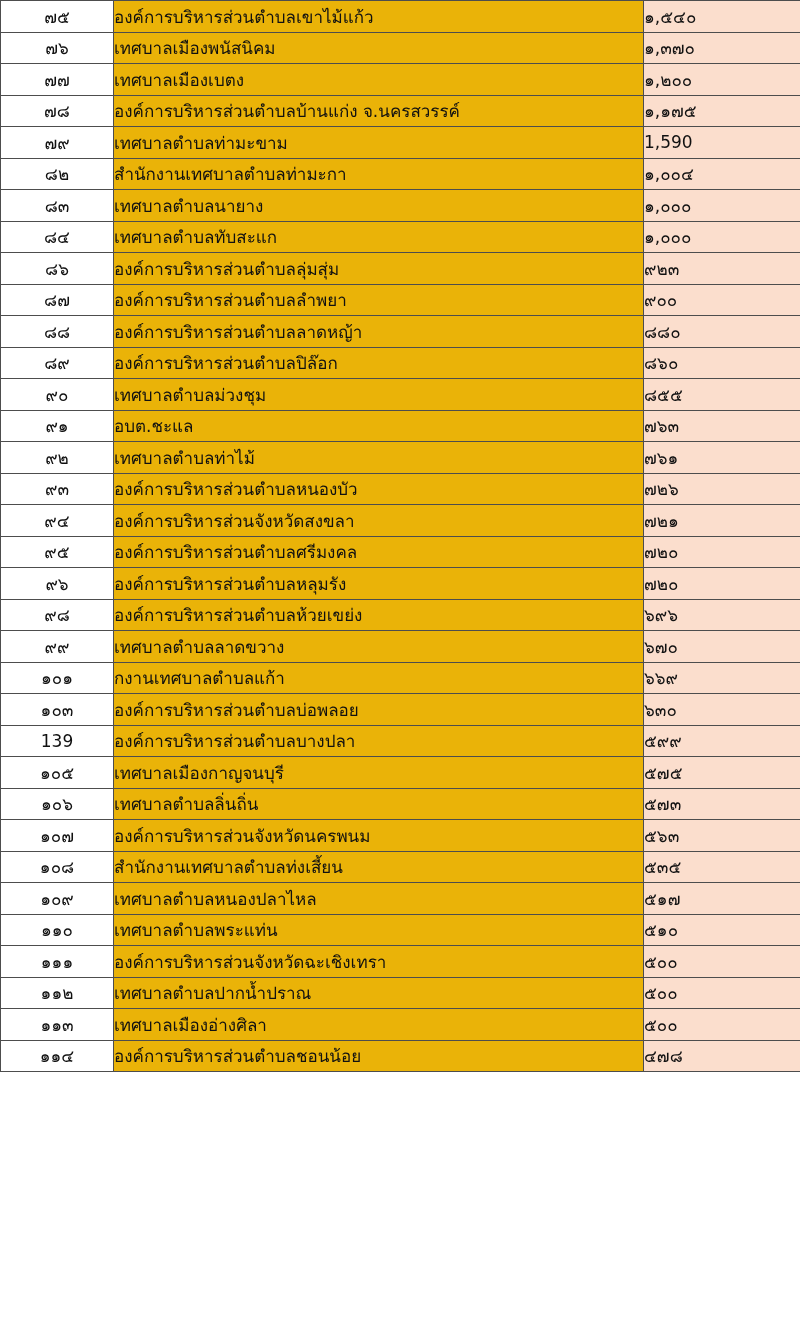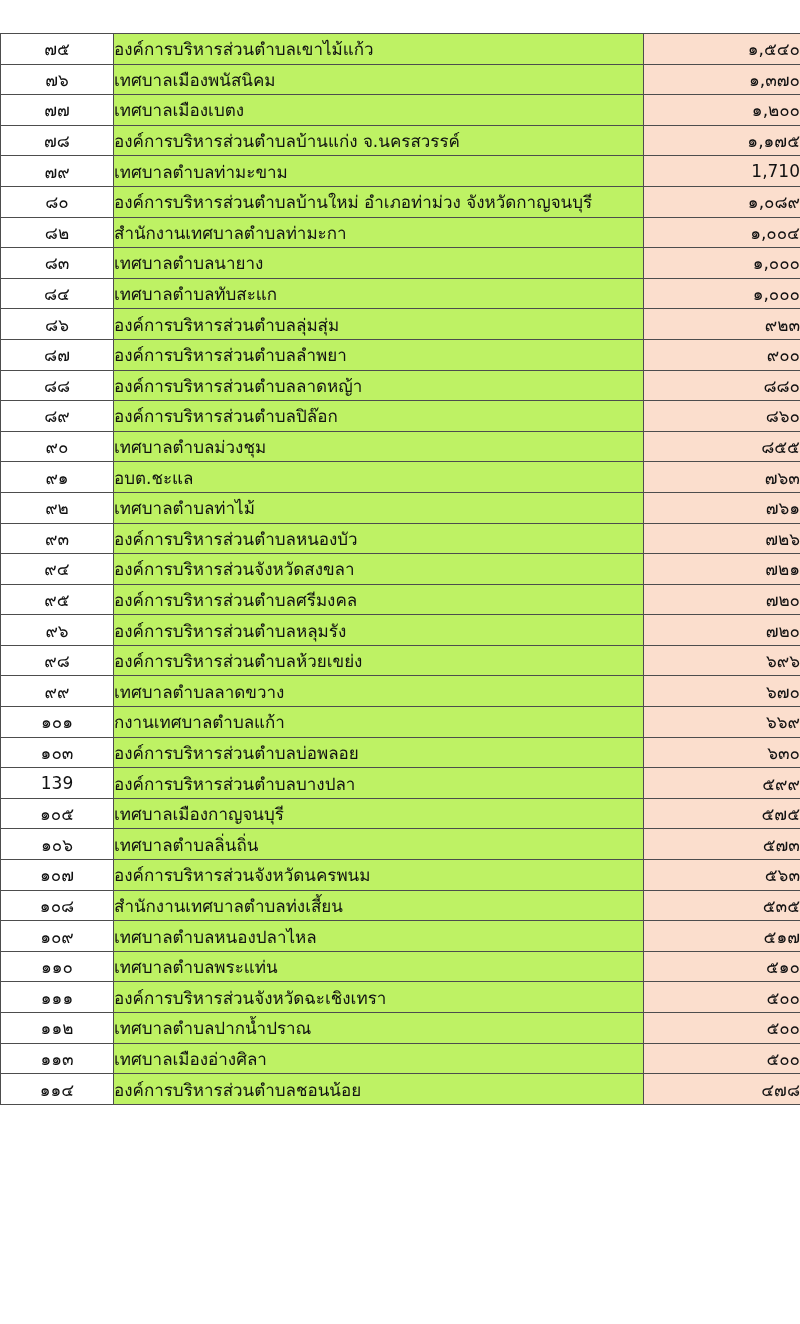--- a/index.html
+++ b/index.html
@@ -11,21 +11,20 @@
   #sheet {
     width: 800px;
     height: 1324px;
     overflow: hidden;
   }
   table.rank-table {
     width: 800px;
     height: 1072px;
     border-collapse: collapse;
     table-layout: fixed;
-    margin-top: 33px;
   }
   table.rank-table td {
     border: 1px solid #4d4d4d;
     font-size: 17px;
     color: #111111;
     padding: 0;
     overflow: hidden;
     white-space: nowrap;
     vertical-align: middle;
   }
@@ -33,24 +32,23 @@
   col.c-name  { width: 530px; }
   col.c-score { width: 157px; }
   td.rank-cell {
     text-align: center;
     background: #ffffff;
   }
   td.name-cell {
     text-align: left;
     padding-left: 12px;
     padding-right: 4px;
-    background: #bef264;
+    background: #eab308;
   }
   td.score-cell {
-    text-align: right;
     padding-right: 12px;
     background: #fbdecd;
   }
 </style>
 </head>
 <body>
 
 <div id="sheet">
   <table class="rank-table">
     <colgroup>
@@ -79,28 +77,23 @@
 
   <tr>
     <td class="rank-cell">๗๘</td>
     <td class="name-cell">องค์การบริหารส่วนตำบลบ้านแก่ง จ.นครสวรรค์</td>
     <td class="score-cell">๑,๑๗๕</td>
   </tr>
 
   <tr>
     <td class="rank-cell">๗๙</td>
     <td class="name-cell">เทศบาลตำบลท่ามะขาม</td>
-    <td class="score-cell">1,710</td>
-  </tr>
-
-  <tr>
-    <td class="rank-cell">๘๐</td>
-    <td class="name-cell">องค์การบริหารส่วนตำบลบ้านใหม่ อำเภอท่าม่วง จังหวัดกาญจนบุรี</td>
-    <td class="score-cell">๑,๐๘๙</td>
-  </tr>
+    <td class="score-cell">1,590</td>
+  </tr>
+
 
 
   <tr>
     <td class="rank-cell">๘๒</td>
     <td class="name-cell">สำนักงานเทศบาลตำบลท่ามะกา</td>
     <td class="score-cell">๑,๐๐๔</td>
   </tr>
 
   <tr>
     <td class="rank-cell">๘๓</td>

